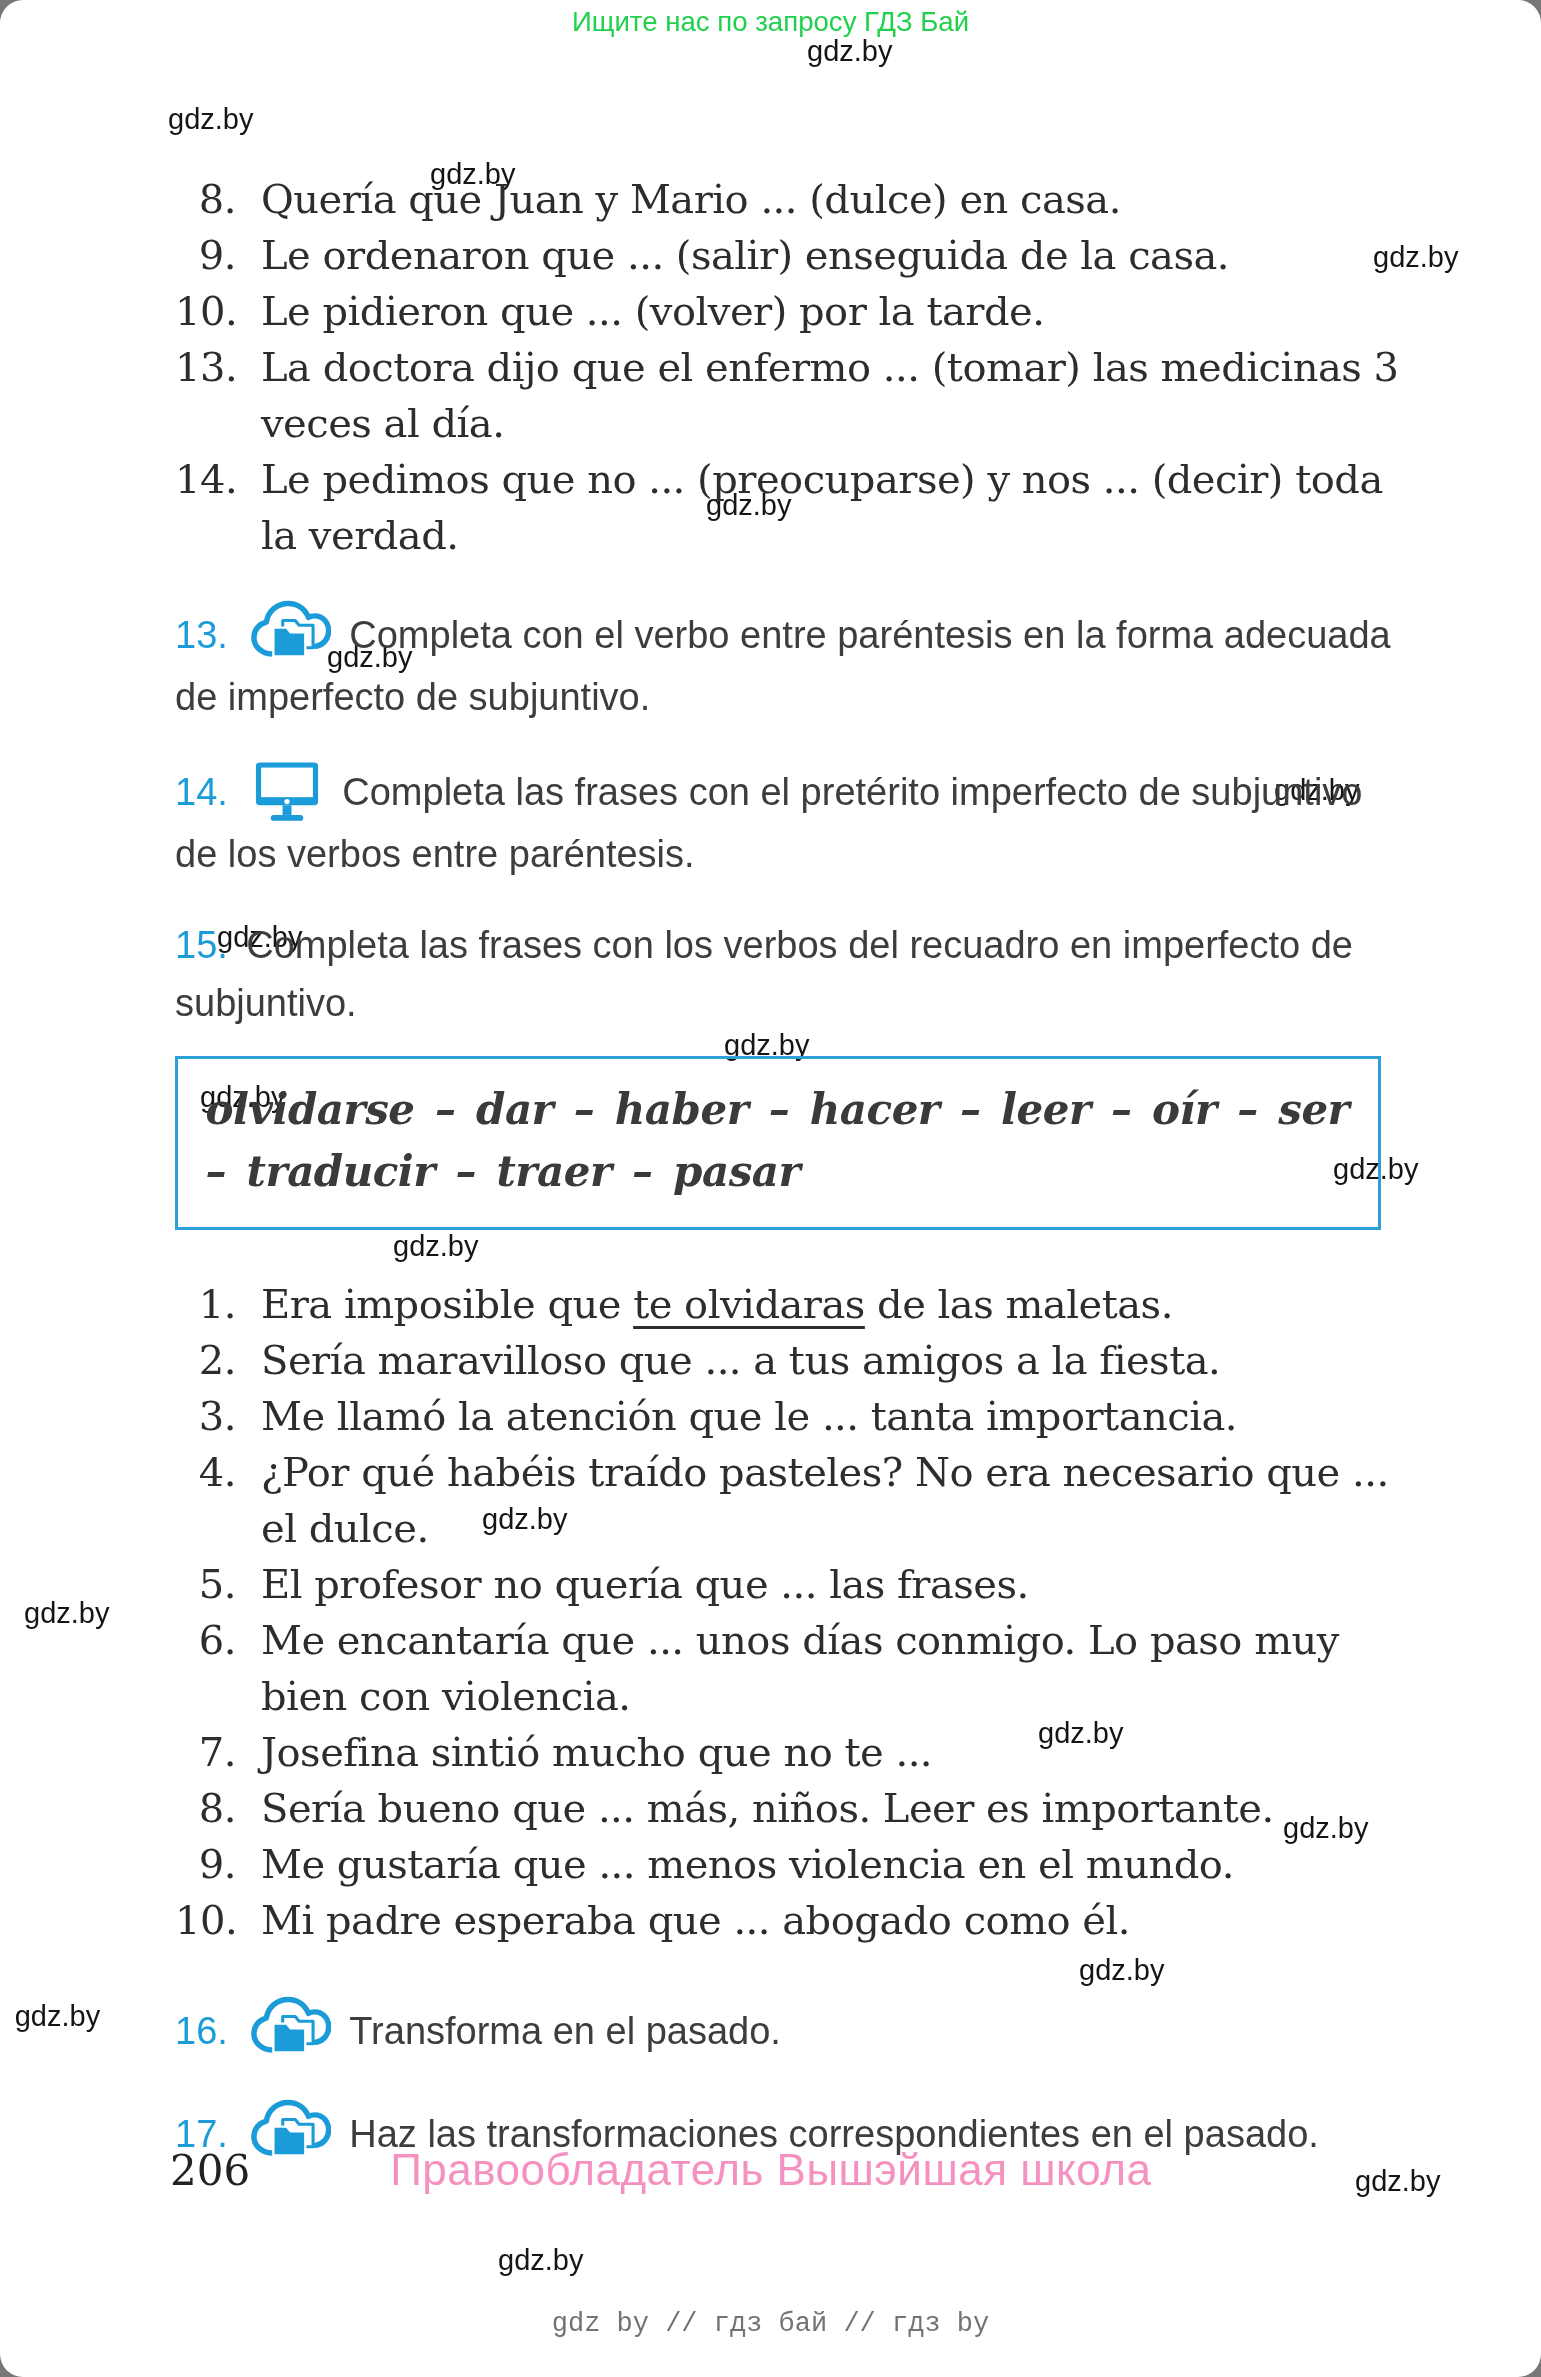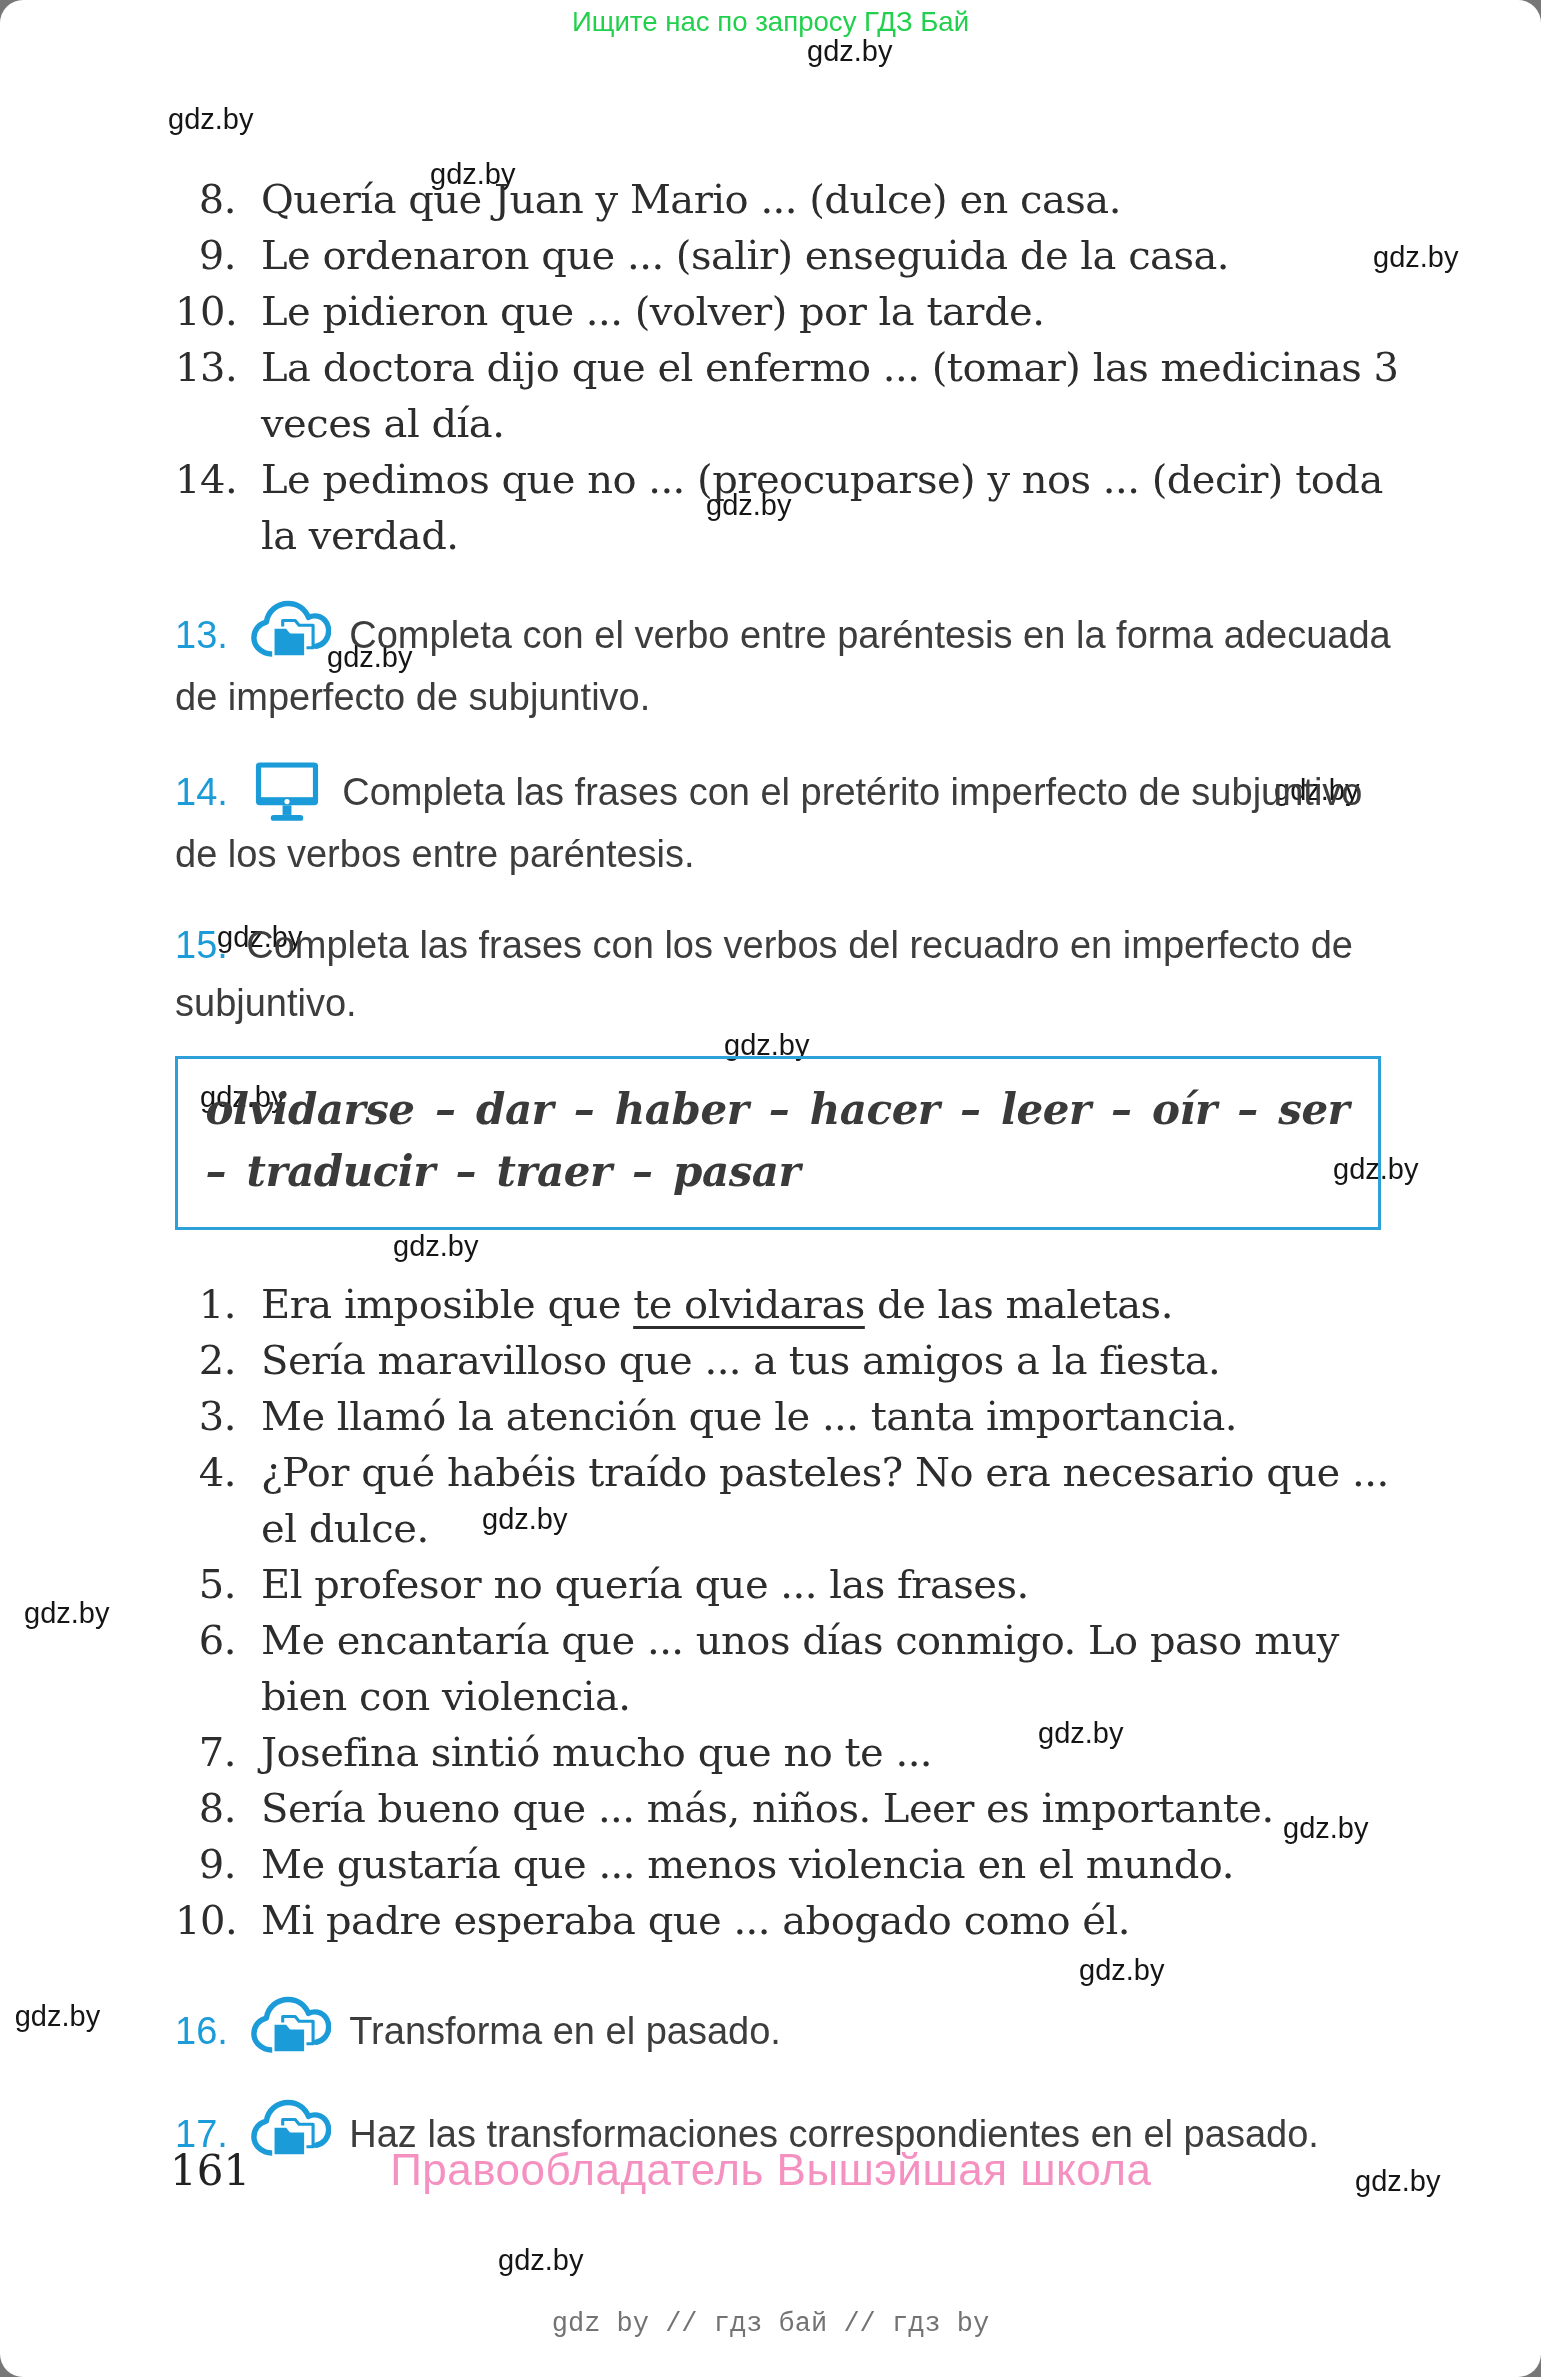--- a/index.html
+++ b/index.html
@@ -205,20 +205,20 @@
           <path d="M28 71 C15 71 5 61 5 50 C5 40 12 32 21 30 C23 16 35 6 49 6 C61 6 71 13 75 24 C77 23 80 22 83 22 C94 22 101 31 101 41 C101 51 95 59 85 61" fill="#ffffff" stroke="#1b9cd8" stroke-width="7" stroke-linecap="round" stroke-linejoin="round"></path>
           <path d="M42 28 l16 0 5 6 18 0 0 29 -39 0 z" fill="#ffffff" stroke="#1b9cd8" stroke-width="4" stroke-linejoin="round"></path>
           <path d="M30 37 l17 0 5 6 19 0 0 31 -41 0 z" fill="#1b9cd8" stroke="#ffffff" stroke-width="3" stroke-linejoin="round"></path>
         </svg>
       </span><span class="ex-text">Haz las transformaciones correspondientes en el pasado.</span>
     </div>
 
   </div>
 
   <div class="footer">
-    <span class="page-num">161</span>
+    <span class="page-num">206</span>
     <span class="copyright">Правообладатель Вышэйшая школа</span>
   </div>
 
   <div class="bottom-links">gdz by  //  гдз бай  //  гдз by</div>
 
 </div>
 
 
 </body></html>

